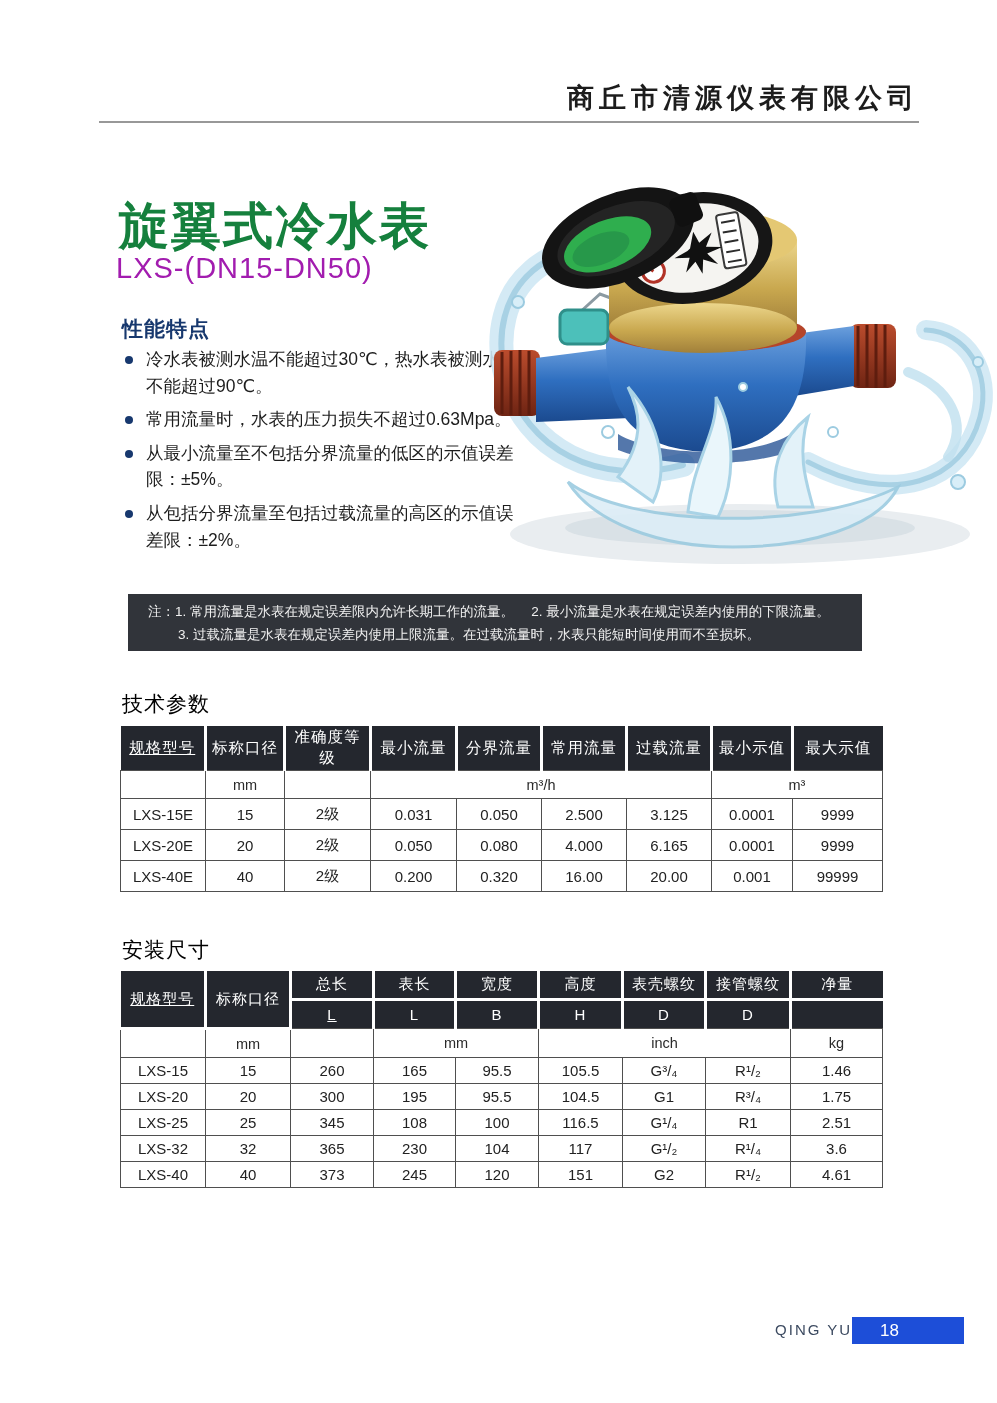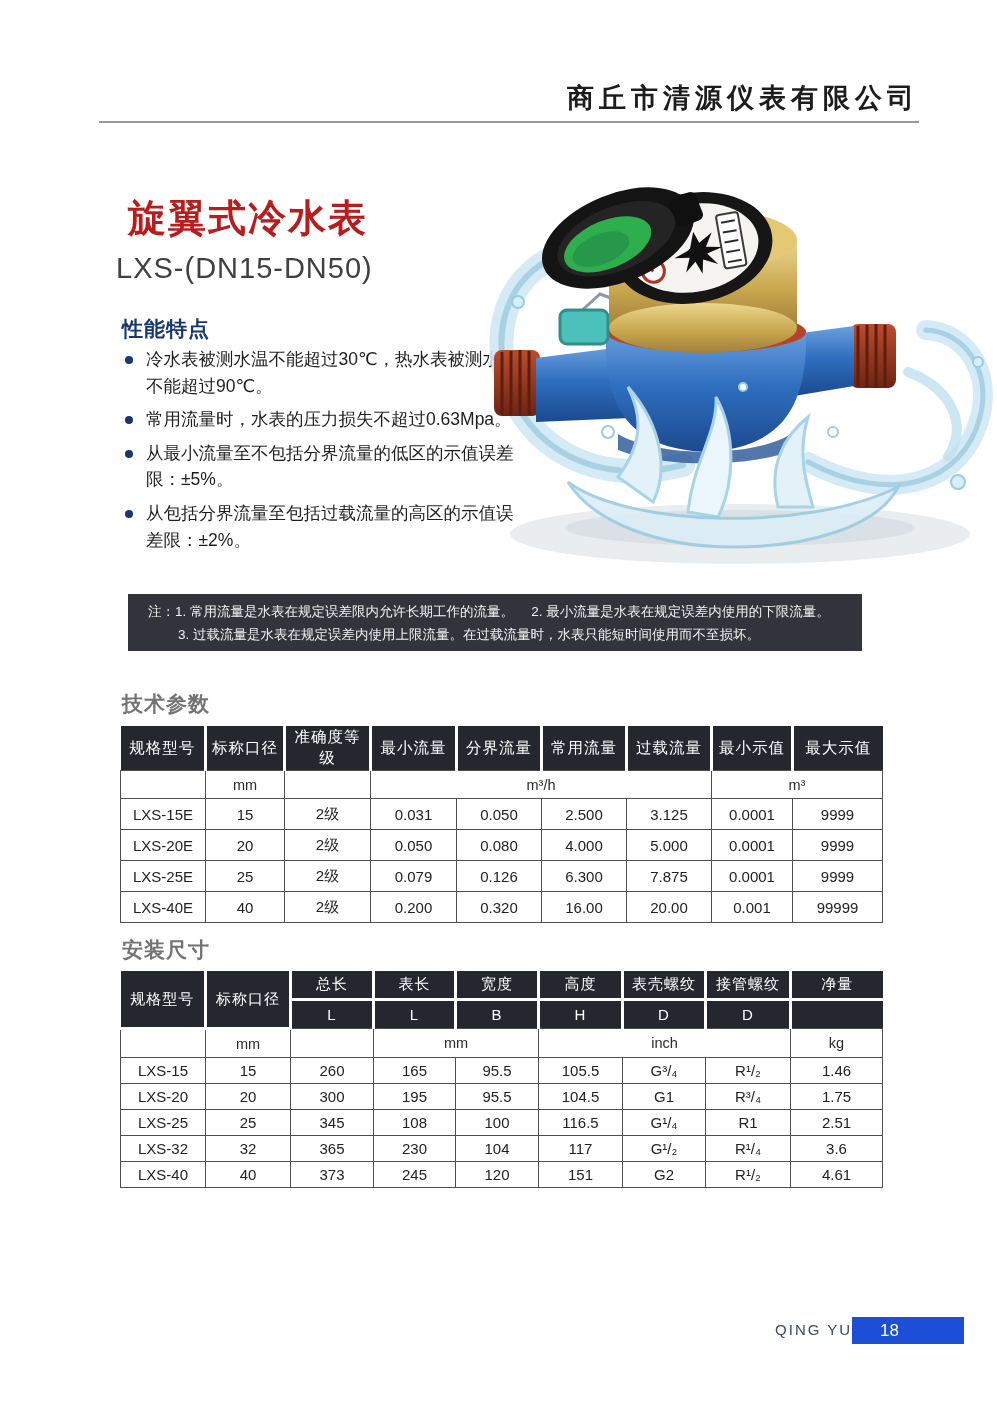--- a/index.html
+++ b/index.html
@@ -8,25 +8,25 @@
     font-family:"Liberation Sans","DejaVu Sans",sans-serif;color:#1f1f1f;
   }
   
   .company{
     position:absolute;top:80px;right:78px;font-size:27px;font-weight:bold;
     letter-spacing:5px;color:#1c1c1c;white-space:nowrap;
   }
   .header-rule{position:absolute;top:121px;left:99px;width:820px;height:2px;background:#989898;}
   
   .product-title{
-    position:absolute;top:193px;left:128px;font-size:38px;font-weight:bold;
-    color:#b91c1c;letter-spacing:2px;
+    position:absolute;top:193px;left:119px;font-size:50px;font-weight:bold;
+    color:#15803d;letter-spacing:2px;
   }
   .product-model{
-    position:absolute;top:252px;left:116px;font-size:29px;color:#404040;letter-spacing:1px;
+    position:absolute;top:252px;left:116px;font-size:29px;color:#a21caf;letter-spacing:1px;
   }
   
   .features-heading{
     position:absolute;top:315px;left:122px;font-size:21px;font-weight:bold;color:#17386e;letter-spacing:1px;
   }
   .features-list{
     position:absolute;top:346px;left:122px;width:408px;margin:0;padding:0;list-style:none;
   }
   .features-list li{
     position:relative;padding-left:24px;margin-bottom:7px;
@@ -39,37 +39,37 @@
   
   .photo{position:absolute;left:478px;top:182px;width:519px;height:400px;}
   
   .note-box{
     position:absolute;left:128px;top:594px;width:734px;height:57px;box-sizing:border-box;
     background:#31343a;color:#f1f1f1;font-size:13.5px;line-height:1.7;padding:7px 8px 0 20px;
   }
   .note-box .line2{margin-left:30px;}
   
   .section-heading{
-    position:absolute;left:122px;font-size:21px;font-weight:bold;color:#737373;letter-spacing:1px;
+    position:absolute;left:122px;font-size:21px;font-weight:normal;color:#000000;letter-spacing:1px;
   }
   .specs-heading{top:690px;}
   .dims-heading{top:936px;}
   
   table.data{
     position:absolute;left:120px;border-collapse:collapse;table-layout:fixed;
     font-size:15px;color:#222;text-align:center;
   }
   table.specs-table{top:726px;width:762px;}
   table.dims-table{top:971px;width:762px;}
   table.data th{
     background:#24272e;color:#ffffff;font-weight:normal;font-size:15.5px;
     border-right:3px solid #ffffff;border-left:3px solid #ffffff;
     height:34px;letter-spacing:1px;
   }
-  table.data th:first-child{border-left:none;}
+  table.data th:first-child{border-left:none;text-decoration:underline;}
   table.data th:last-child{border-right:none;}
   table.dims-table th{height:25px;font-size:15px;}
   table.dims-table thead tr.grp th{border-bottom:3px solid #ffffff;}
   table.dims-table thead th.rowspan2{height:50px;}
   table.data td{
     border:1px solid #4f4f4f;height:28px;background:#ffffff;
   }
   table.dims-table td{height:23px;}
   table.data tr.units td{height:25px;font-size:14.5px;color:#2a2a2a;}
   
@@ -263,32 +263,21 @@
           <td>0.0001</td>
           <td>9999</td>
         </tr>
         <tr>
           <td>LXS-20E</td>
           <td>20</td>
           <td>2级</td>
           <td>0.050</td>
           <td>0.080</td>
           <td>4.000</td>
-          <td>5.000</td>
-          <td>0.0001</td>
-          <td>9999</td>
-        </tr>
-        <tr>
-          <td>LXS-25E</td>
-          <td>25</td>
-          <td>2级</td>
-          <td>0.079</td>
-          <td>0.126</td>
-          <td>6.300</td>
-          <td>7.875</td>
+          <td>6.165</td>
           <td>0.0001</td>
           <td>9999</td>
         </tr>
         <tr>
           <td>LXS-40E</td>
           <td>40</td>
           <td>2级</td>
           <td>0.200</td>
           <td>0.320</td>
           <td>16.00</td>

